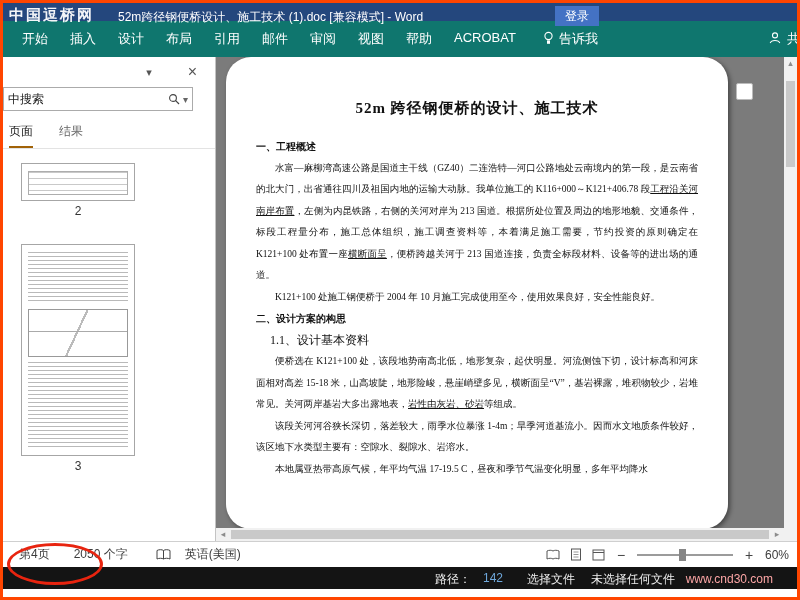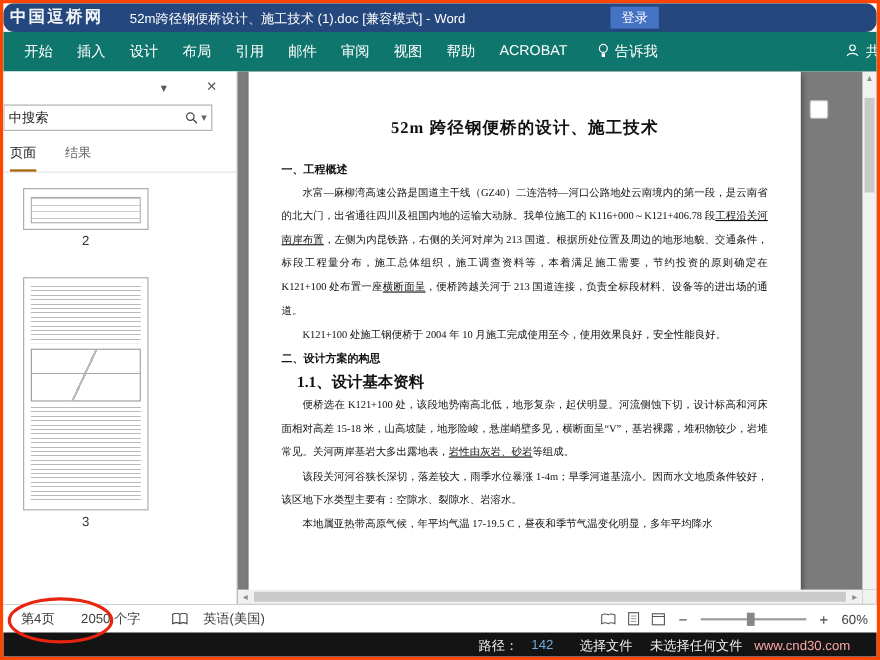--- a/index.html
+++ b/index.html
@@ -1,20 +1,20 @@
 <!DOCTYPE html>
 <html><head>
 <meta charset="utf-8">
 <style>
   html,body{margin:0;padding:0;background:#fff;}
   .frame{width:800px;height:600px;box-sizing:border-box;border:3px solid #ff4500;background:#fff;
          position:relative;font-family:"Liberation Sans",sans-serif;overflow:hidden;}
 
   
-  .titlebar{height:26px;background:#24477d;position:relative;color:#fff;border-radius:10px;}
+  .titlebar{height:18px;background:#24477d;position:relative;color:#fff;}
   .wm{position:absolute;left:6px;top:3px;font-size:15px;font-weight:bold;letter-spacing:2px;opacity:.95;white-space:nowrap;}
   .doc-title{position:absolute;left:115px;top:6px;font-size:12px;white-space:nowrap;max-width:420px;overflow:hidden;}
   .login{position:absolute;left:552px;top:3px;height:20px;background:#4472c4;color:#fff;border:none;
          font-size:12px;padding:0 10px;font-family:inherit;cursor:pointer;}
 
   
   .tabrow{height:36px;background:#0f766e;display:flex;align-items:center;color:#fff;font-size:13px;
           padding-left:8px;overflow:hidden;white-space:nowrap;}
   .rtab{padding:0 11px;cursor:pointer;}
   .tellme{display:flex;align-items:center;gap:5px;margin-left:16px;cursor:pointer;}
@@ -46,26 +46,26 @@
   .t3 .tl1{height:52px;margin:2px;}
   .t3 .fig{height:46px;border:1px solid #999;margin:5px 2px;
            background:linear-gradient(to bottom,transparent 45%,#aaa 45%,#aaa 48%,transparent 48%),
                       linear-gradient(115deg,transparent 48%,#bbb 48%,#bbb 50%,transparent 50%);}
   .t3 .tl2{height:86px;margin:5px 2px;}
 
   
   .docarea{flex:1;background:#7b7b7b;position:relative;overflow:hidden;}
   .page{position:absolute;left:10px;top:0;width:502px;height:472px;background:#fff;
         box-shadow:2px 2px 5px rgba(0,0,0,.45);overflow:hidden;padding:42px 30px 0;box-sizing:border-box;
-        font-family:"Liberation Serif",serif;color:#111;}
+        font-family:"Liberation Serif",serif;color:#111;border-radius:25px;}
   .dtitle{text-align:center;font-size:15px;font-weight:bold;letter-spacing:1px;}
   .dauthor{text-align:center;font-size:9px;margin-top:12px;color:#222;}
   #blocks{margin-top:18px;font-size:9.5px;line-height:21.5px;text-align:justify;}
   .blk.h1{font-weight:bold;font-size:10px;}
-  .blk.h2{font-weight:bold;font-size:14px;text-indent:14px;}
+  .blk.h2{font-weight:normal;font-size:12px;text-indent:14px;}
   .blk.p{text-indent:2em;}
   .u{text-decoration:underline;}
   .chip{position:absolute;left:520px;top:26px;width:15px;height:15px;background:#fff;border:1px solid #bbb;border-radius:2px;}
   .hscroll{position:absolute;left:0;right:13px;bottom:0;height:13px;background:#f1f1f1;display:flex;align-items:center;}
   .arr{color:#8c8c8c;font-size:9px;width:14px;text-align:center;line-height:13px;cursor:pointer;}
   .hthumb{flex:1;height:9px;background:#c9c9c9;margin:0 1px;}
   .vscroll{position:absolute;right:0;top:0;bottom:13px;width:13px;background:#f1f1f1;}
   .vscroll .arr{display:block;width:13px;}
   .vthumb{position:absolute;left:2px;top:24px;width:9px;height:86px;background:#c9c9c9;}
   .corner{position:absolute;right:0;bottom:0;width:13px;height:13px;background:#f1f1f1;}

